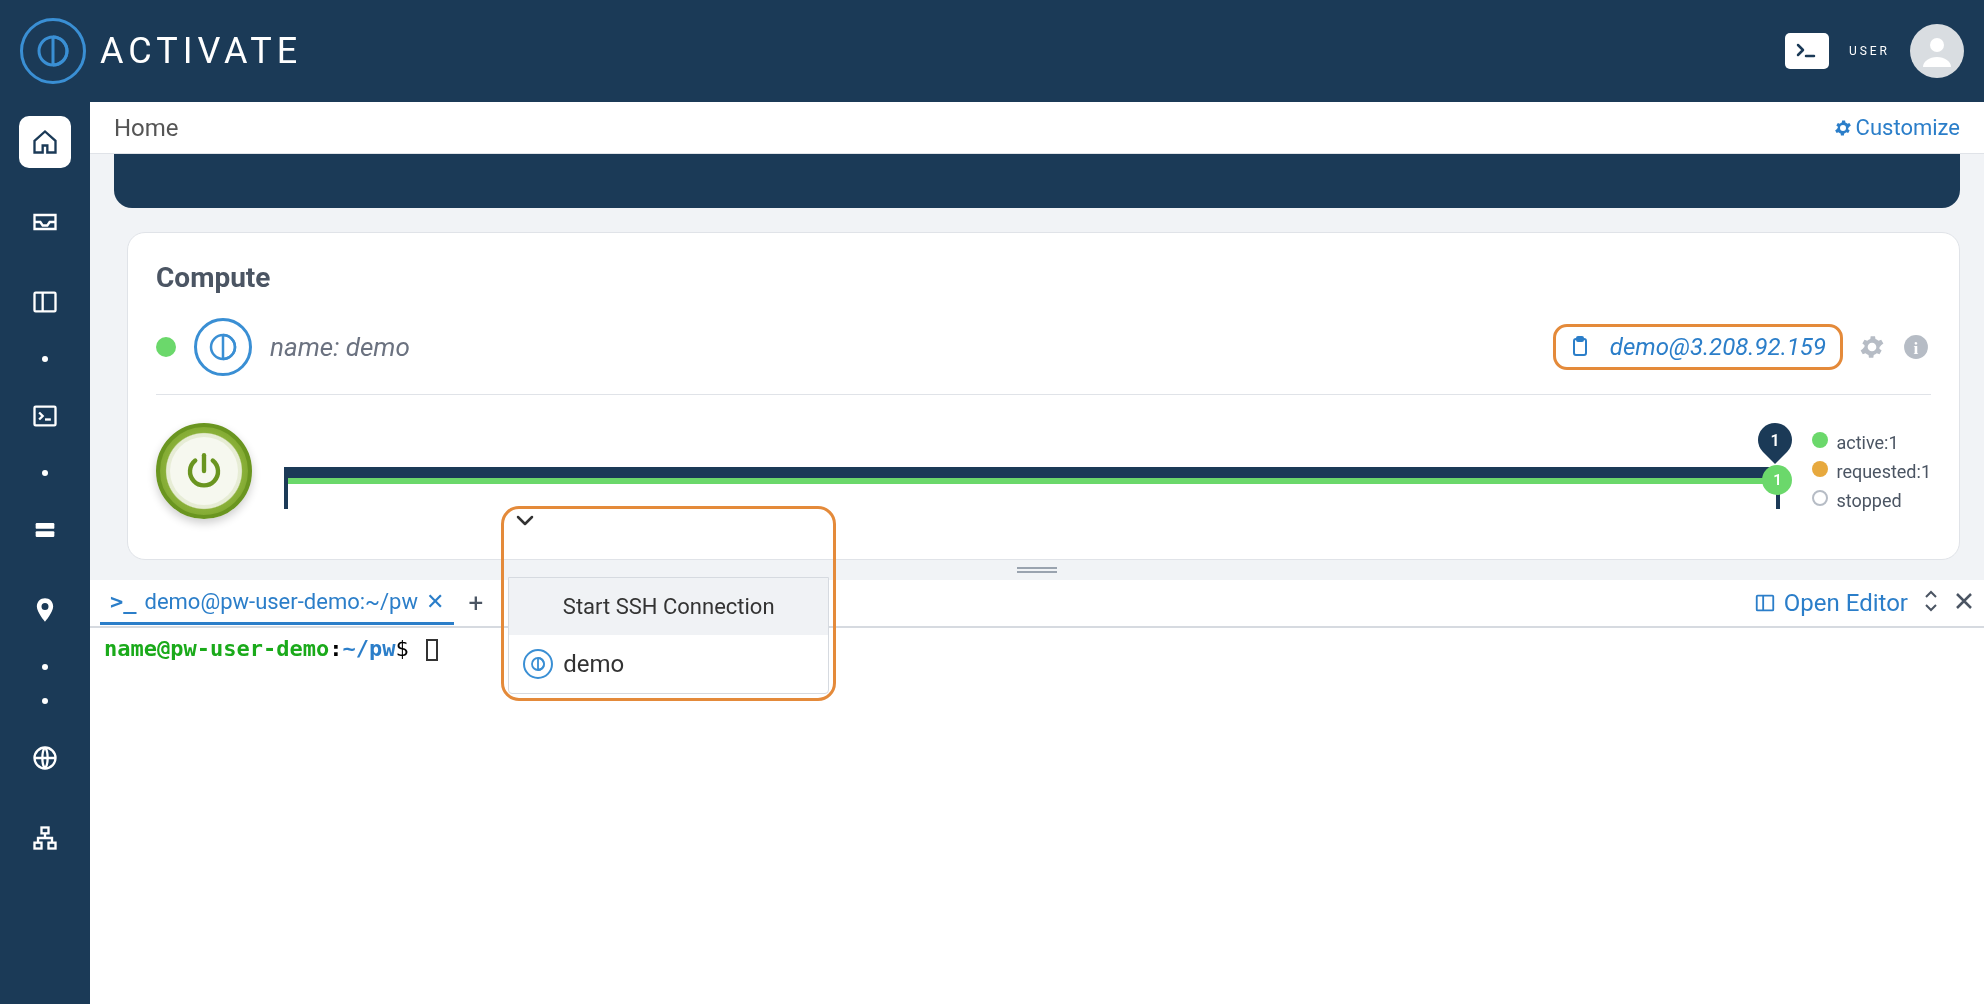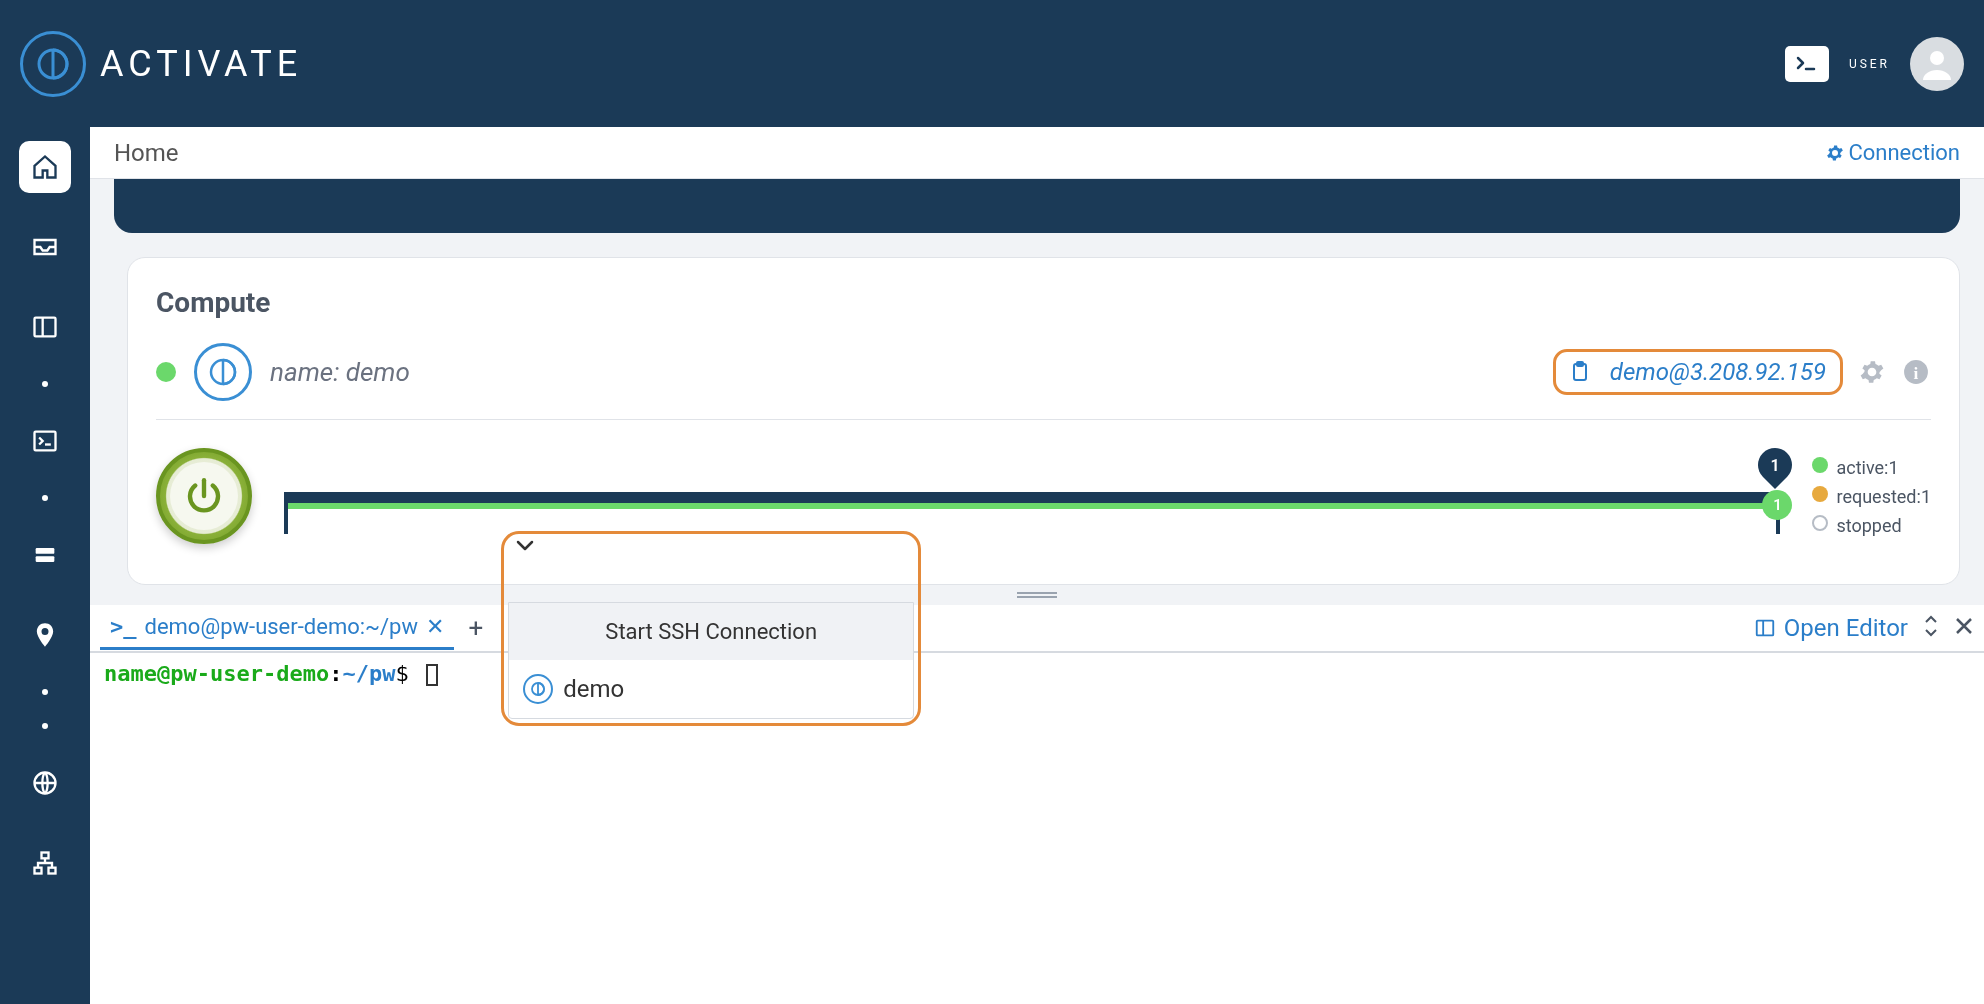--- a/index.html
+++ b/index.html
@@ -1,20 +1,20 @@
 <!DOCTYPE html>
 <html><head>
   <meta charset="utf-8">
   <style>
     * { box-sizing: border-box; margin: 0; padding: 0; }
     body { font-family: -apple-system, BlinkMacSystemFont, "Segoe UI", Roboto, Helvetica, Arial, sans-serif; background: #f5f6f8; color: #333; overflow: hidden; }
     .app { width: 1984px; height: 1004px; position: relative; display: flex; flex-direction: column; }
     
     
-    .top-header { height: 127px; background: #1b3a57; display: flex; align-items: center; padding: 0 20px; }
+    .top-header { height: 102px; background: #1b3a57; display: flex; align-items: center; padding: 0 20px; }
     .logo-wrap { display: flex; align-items: center; gap: 14px; }
     .logo-circle { width: 66px; height: 66px; border: 3px solid #3a8fd4; border-radius: 50%; display: flex; align-items: center; justify-content: center; }
     .logo-circle svg { width: 40px; height: 40px; }
     .logo-text { color: #fff; font-size: 36px; font-weight: 400; letter-spacing: 5px; }
     .header-right { margin-left: auto; display: flex; align-items: center; gap: 20px; }
     .terminal-btn { width: 44px; height: 36px; background: #fff; border-radius: 5px; display: flex; align-items: center; justify-content: center; }
     .user-label { color: #fff; font-size: 12px; letter-spacing: 3px; }
     .avatar { width: 54px; height: 54px; border-radius: 50%; background: #d9dde1; display: flex; align-items: center; justify-content: center; }
     .avatar svg { width: 36px; height: 36px; fill: #fff; }
 
@@ -80,21 +80,21 @@
     .drag-handle-inner { width: 40px; height: 6px; border-top: 2px solid #9aa3af; border-bottom: 2px solid #9aa3af; }
     
     
     .terminal-panel { flex: 1; display: flex; flex-direction: column; background: #fff; position: relative; }
     .terminal-tabs-row { display: flex; align-items: center; border-bottom: 2px solid #d6dae0; padding: 0 10px; height: 48px; gap: 8px; }
     .terminal-tab { display: flex; align-items: center; gap: 8px; padding: 8px 10px; color: #2b7ec9; font-size: 22px; border-bottom: 3px solid #2b7ec9; }
     .tab-icon { font-family: monospace; font-weight: bold; }
     .tab-close { cursor: pointer; }
     .tab-add { color: #4b5563; font-size: 26px; cursor: pointer; padding: 0 6px; }
     
-    .dropdown-highlight { border: 3px solid #e48a3a; border-radius: 18px; padding: 4px 4px; margin-left: 4px; width: 420px; position: relative; }
+    .dropdown-highlight { border: 3px solid #e48a3a; border-radius: 18px; padding: 4px 4px; margin-left: 4px; width: 335px; position: relative; }
     .dropdown-header { display: flex; align-items: center; padding: 2px 8px; cursor: pointer; }
     .dropdown-chevron { font-size: 20px; color: #333; }
     .dropdown-body { margin-top: 48px; background: #fff; border: 1px solid #d6dae0; border-radius: 0 0 4px 4px; }
     .dropdown-title { background: #f0f2f5; padding: 16px 12px; text-align: center; font-size: 22px; color: #333; }
     .dropdown-option { display: flex; align-items: center; gap: 10px; padding: 14px 14px; font-size: 24px; color: #333; cursor: pointer; }
     .small-logo { width: 30px; height: 30px; border: 2px solid #3a8fd4; border-radius: 50%; display: flex; align-items: center; justify-content: center; }
     .small-logo svg { width: 18px; height: 18px; }
     
     .terminal-right { margin-left: auto; display: flex; align-items: center; gap: 14px; }
     .open-editor { color: #2b7ec9; font-size: 24px; display: flex; align-items: center; gap: 8px; cursor: pointer; }
@@ -197,21 +197,21 @@
     </div>
 
     <div class="main-col">
 
       <div class="breadcrumb-bar">
         <span>Home</span>
         <span class="customize-link">
           <svg width="18" height="18" viewBox="0 0 24 24" fill="currentColor">
               <path d="M12 8 a4 4 0 1 0 0 8 a4 4 0 1 0 0 -8 M19 12 a7 7 0 0 1 -.2 1.6 l2.1 1.6 -2 3.5 -2.5 -1 a7 7 0 0 1 -2.8 1.6 l-.4 2.7 h-4 l-.4 -2.7 a7 7 0 0 1 -2.8 -1.6 l-2.5 1 -2 -3.5 2.1 -1.6 A7 7 0 0 1 5 12 a7 7 0 0 1 .2 -1.6 L3.1 8.8 l2 -3.5 2.5 1 A7 7 0 0 1 10.4 4.7 l.4 -2.7 h4 l.4 2.7 a7 7 0 0 1 2.8 1.6 l2.5 -1 2 3.5 -2.1 1.6 A7 7 0 0 1 19 12 Z"></path>
             </svg>
-          <span>Connection</span>
+          <span>Customize</span>
         </span>
       </div>
 
       <div class="content-scroll">
         <div class="dark-card"></div>
 
         <div class="compute-card">
           <div class="compute-title">Compute</div>
 
           <div class="cluster-row">

